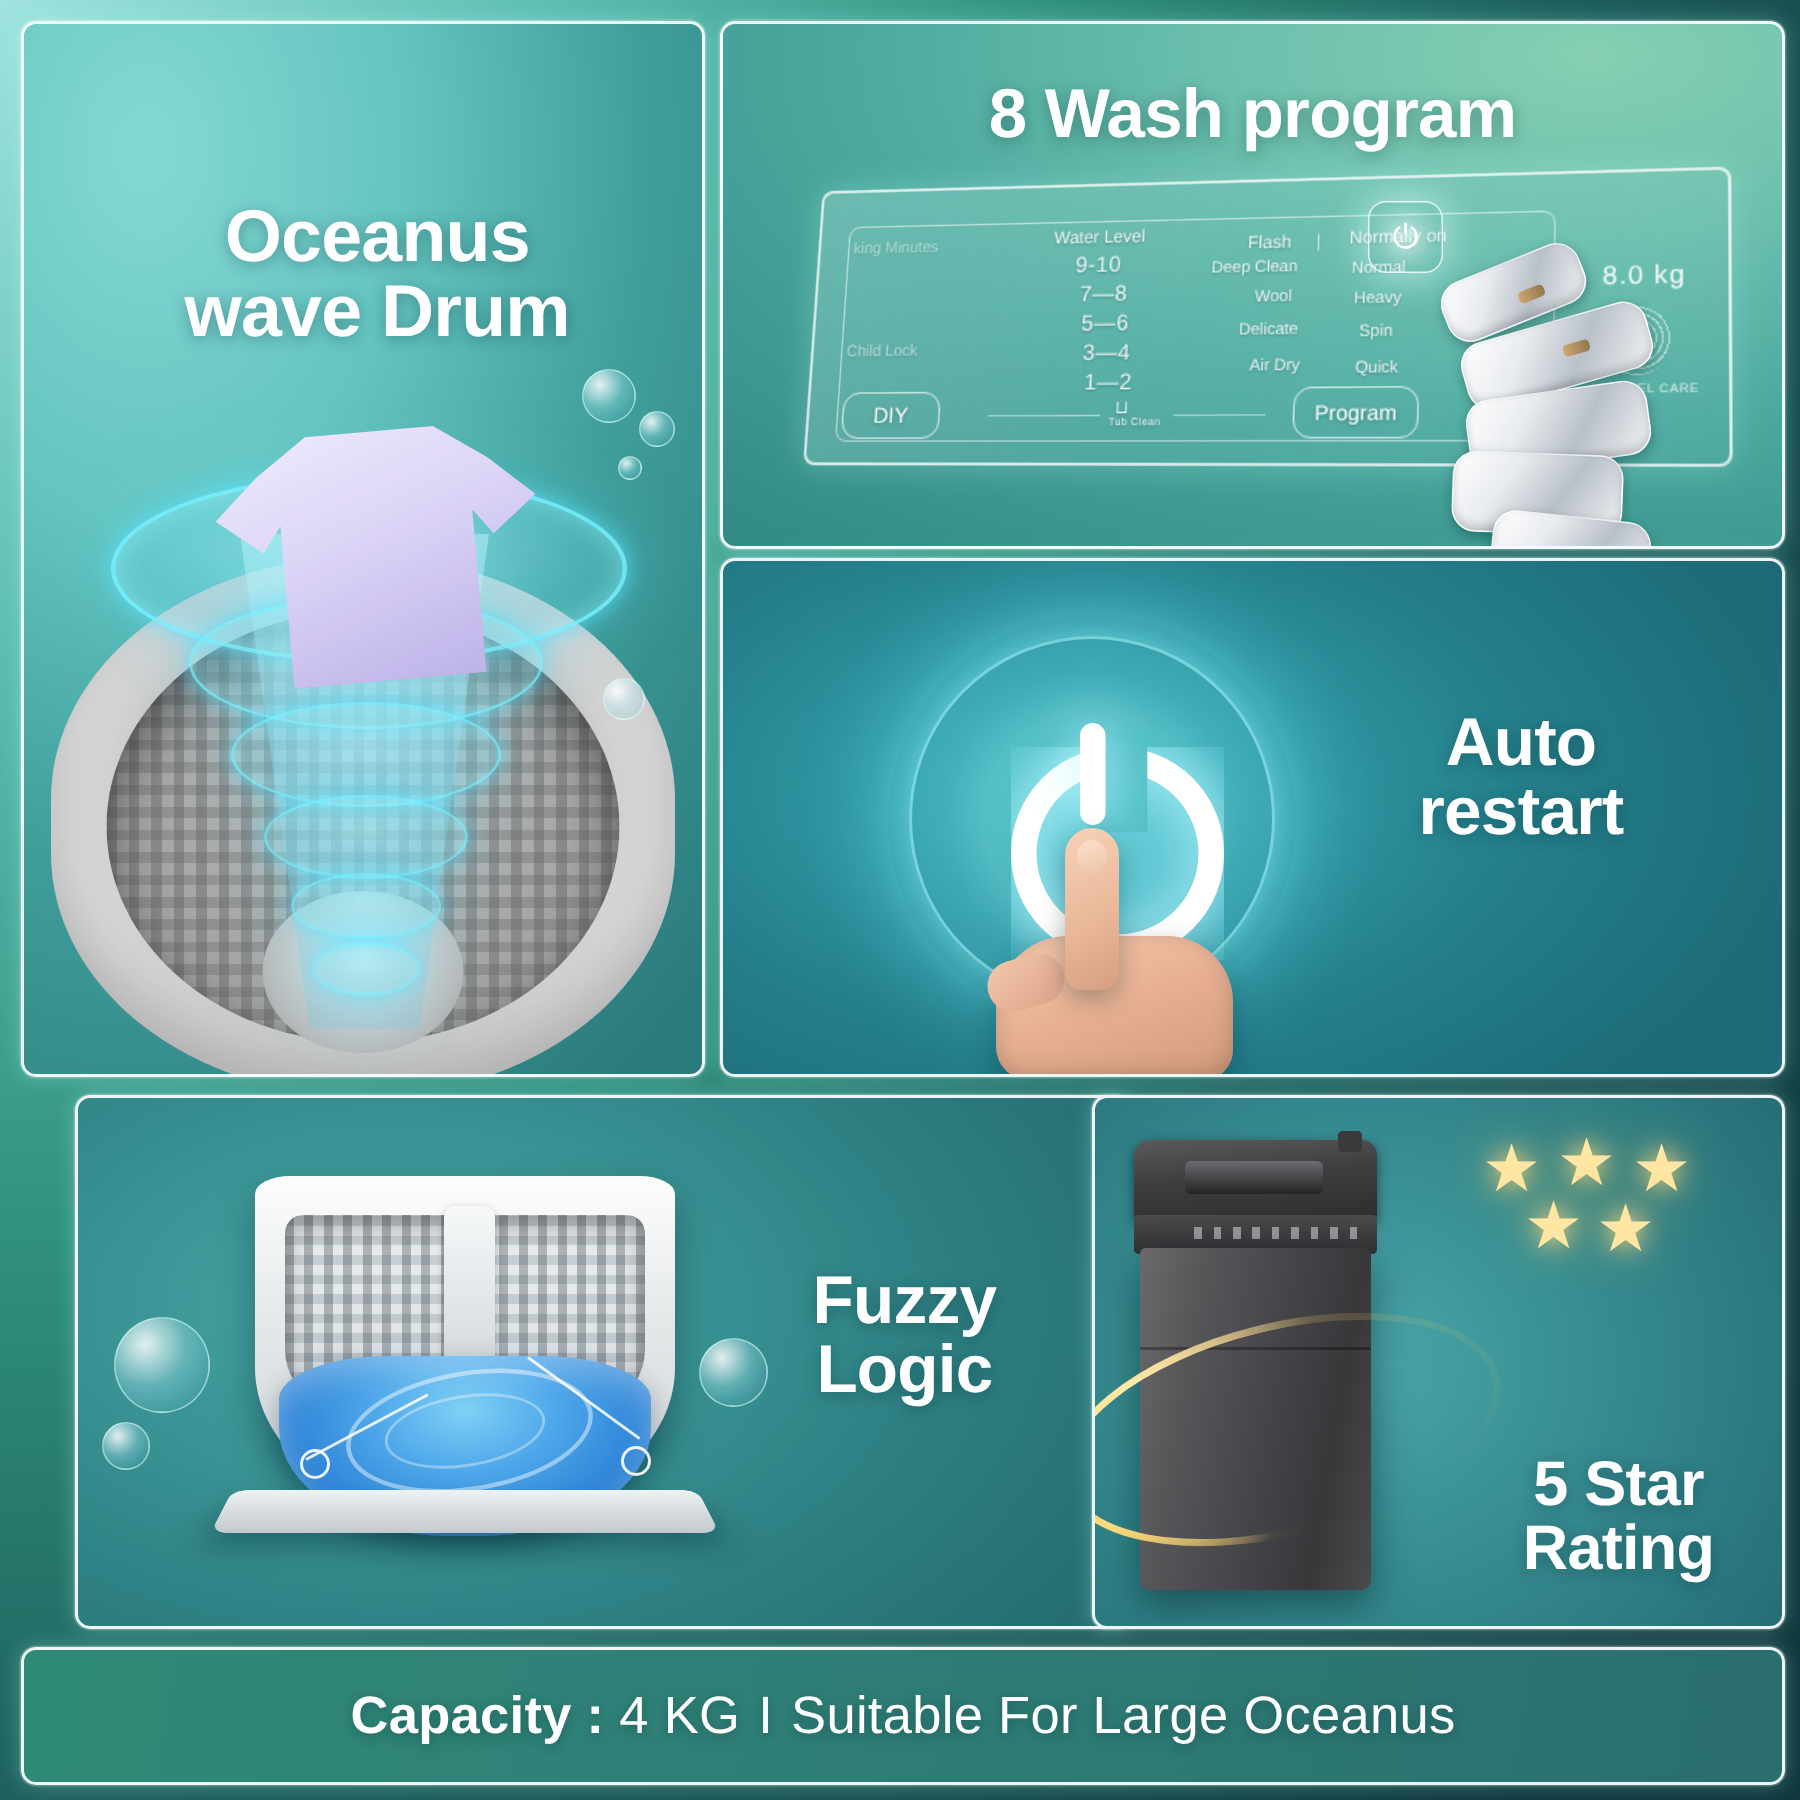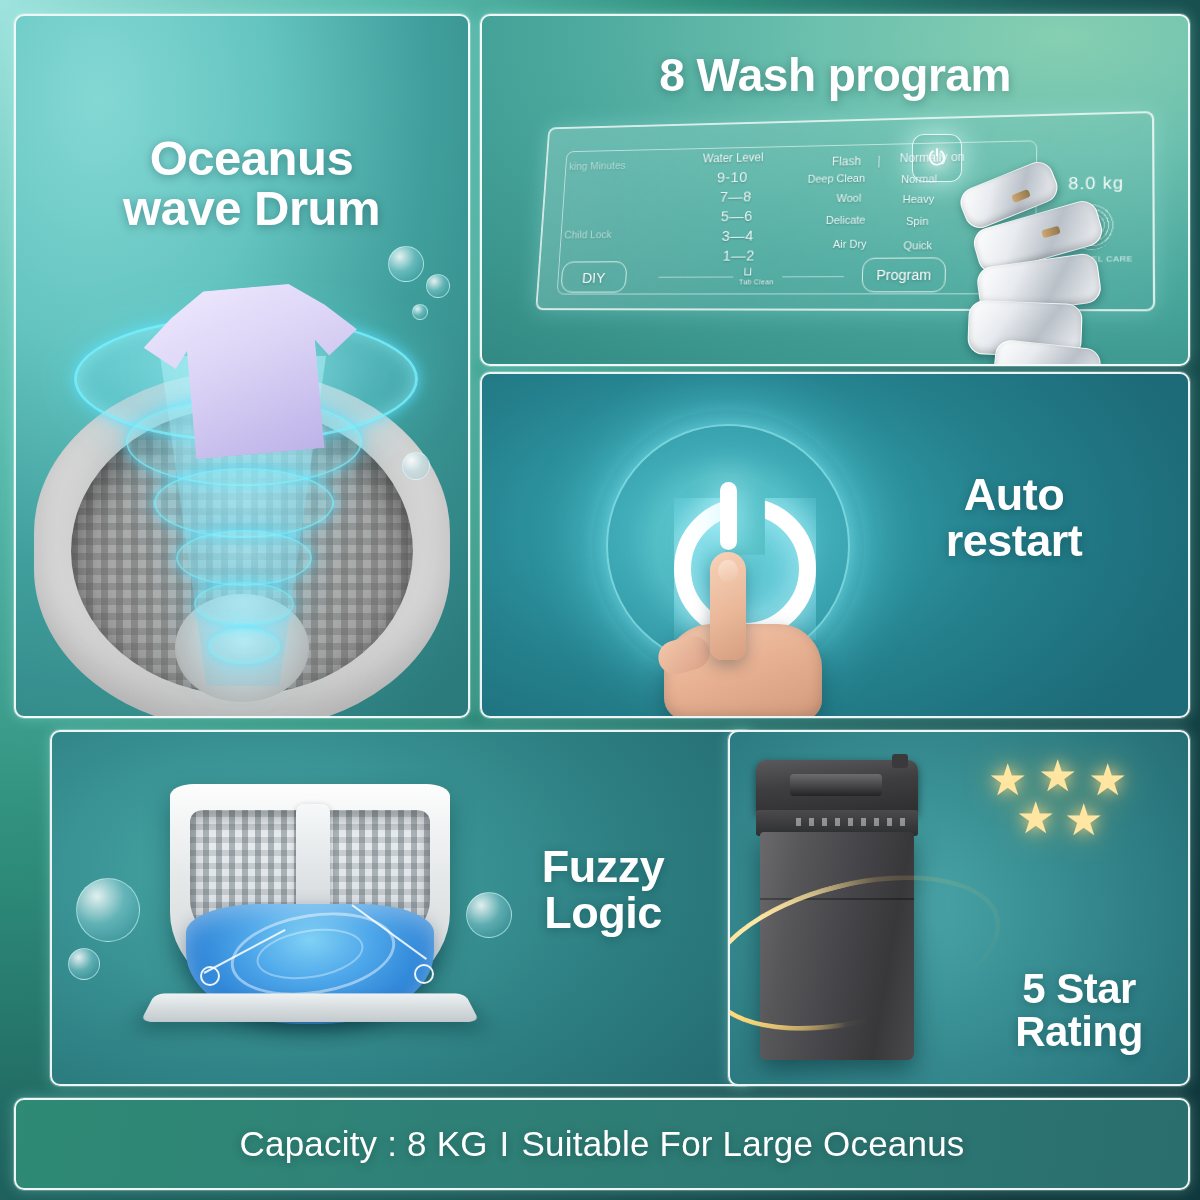--- a/index.html
+++ b/index.html
@@ -227,21 +227,21 @@
   .stars{position:absolute;right:16px;top:22px;width:190px;height:110px;z-index:7;}
   .star{position:absolute;color:#ffe6a3;font-size:44px;line-height:1;
     text-shadow:0 0 16px rgba(255,216,130,.95), 0 0 34px rgba(255,200,90,.7);}
 
   
   #banner{left:14px;top:1098px;width:1172px;height:88px;
       background:linear-gradient(100deg,#2e8a74 0%, #2f8277 30%, #2d7a74 62%, #2a6e6e 100%);
       display:flex;align-items:center;justify-content:center;}
   #banner .btxt{color:#fff;font-size:35px;letter-spacing:.2px;white-space:nowrap;
       text-shadow:0 2px 8px rgba(0,40,45,.35);}
-  #banner .bold{font-weight:normal;}
+  #banner .bold{font-weight:bold;}
   #banner .sep{padding:0 12px;opacity:.95;}
 </style>
 </head>
 <body>
 
 <div class="frame"></div>
 
 <div class="panel" id="p1">
   <div class="drum">
     <div class="drum-inner"></div>
@@ -392,15 +392,15 @@
     <div class="star" style="left:34px;top:42px;">★</div>
     <div class="star" style="left:82px;top:44px;">★</div>
   </div>
 
   <div class="ptitle title">5 Star
 Rating</div>
 </div>
 
 <div class="panel" id="banner">
   <div class="btxt">
-    <span class="bold">Capacity :</span><span>&nbsp;</span><span>8 KG</span><span class="sep">I</span><span>Suitable For Large Oceanus</span>
+    <span class="bold">Capacity :</span><span>&nbsp;</span><span>4 KG</span><span class="sep">I</span><span>Suitable For Large Oceanus</span>
   </div>
 </div>
 
 </body></html>

